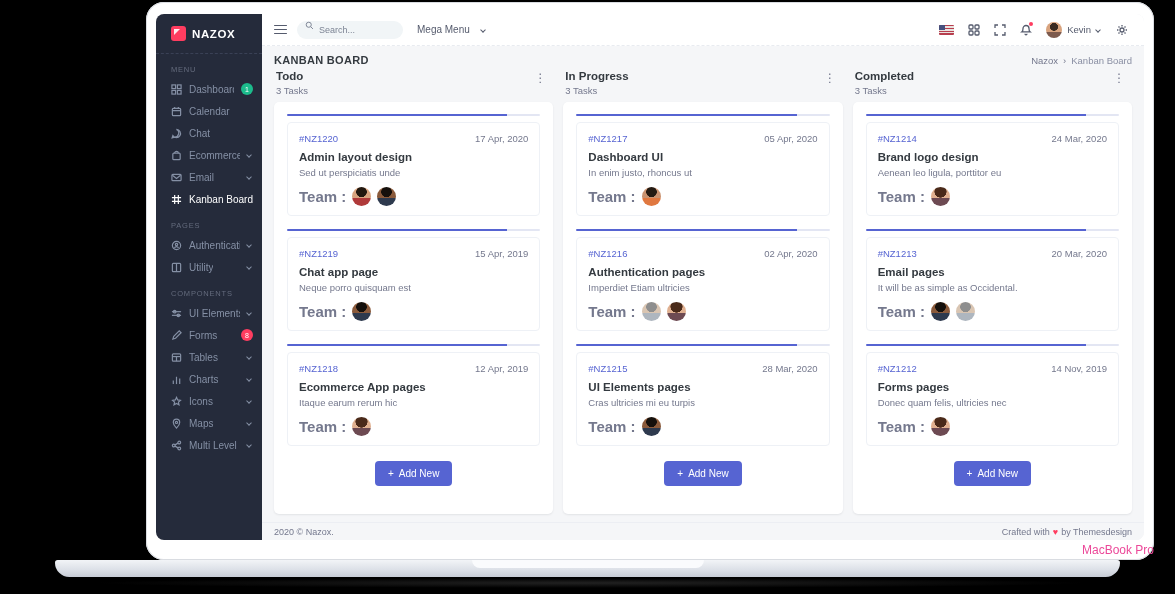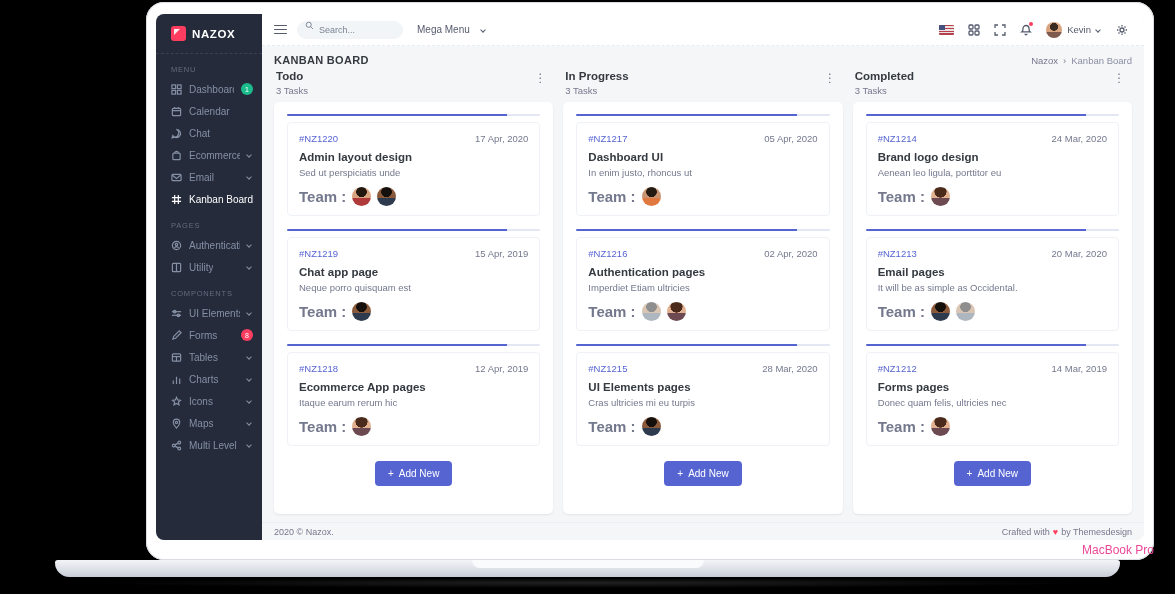--- a/index.html
+++ b/index.html
@@ -582,21 +582,21 @@
                         <span class="t-av av2"></span>
                         <span class="t-av av4"></span>
                       </div>
                   </div>
                 </div>
                 <div class="task">
                   <div class="task-bar"></div>
                   <div class="task-card">
                     <div class="t-row1">
                         <span class="t-id">#NZ1212</span>
-                        <span class="t-date">14 Mar, 2019</span>
+                        <span class="t-date">14 Nov, 2019</span>
                       </div>
                     <div class="t-title">Forms pages</div>
                     <div class="t-desc">Donec quam felis, ultricies nec</div>
                     <div class="t-team">
                         <span class="t-team-label">Team :</span>
                         <span class="t-av av3"></span>
                       </div>
                   </div>
                 </div>
                 <button class="add-btn">

